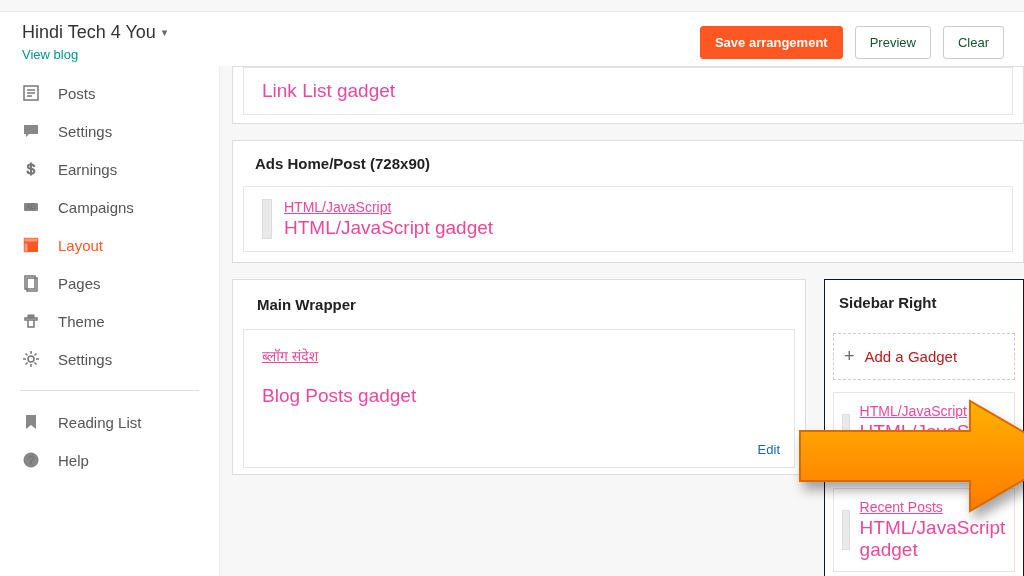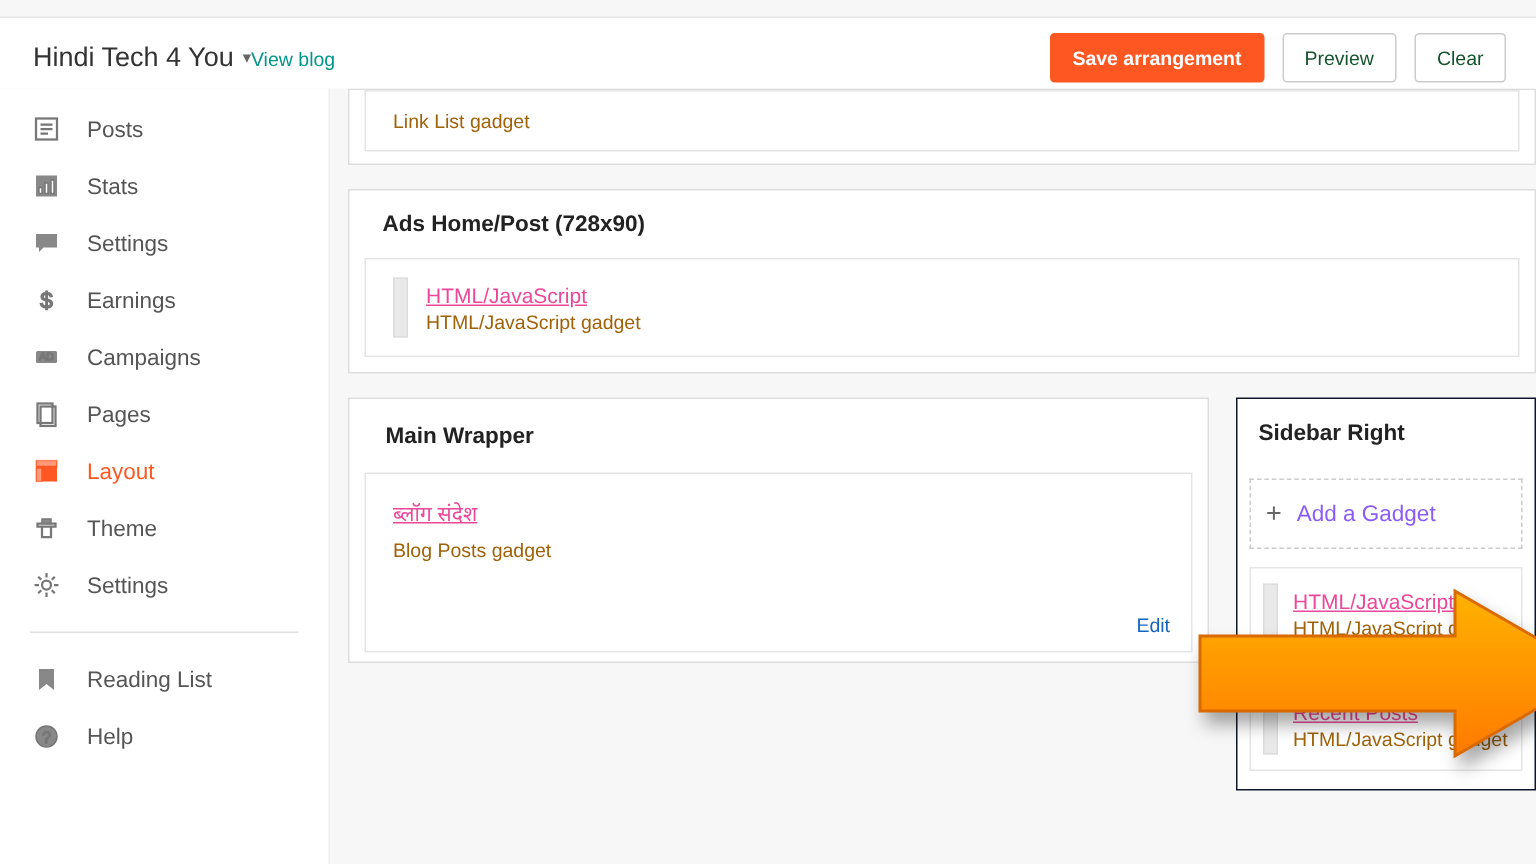--- a/index.html
+++ b/index.html
@@ -1,21 +1,21 @@
 <!DOCTYPE html>
 <html><head>
 <meta charset="utf-8">
 <style>
   * { box-sizing: border-box; margin: 0; padding: 0; font-family: Arial, Helvetica, sans-serif; }
   body { background: #f2f2f2; width: 1024px; height: 576px; overflow: hidden; }
 
   .topstrip { height: 12px; background: #f7f7f7; border-bottom: 1px solid #e5e5e5; }
 
   .header { display:flex; align-items:center; justify-content:space-between; background:#fff; padding:10px 20px 4px 22px; }
-  .blog-title-wrap { display:flex; }
+  .blog-title-wrap { display:flex; flex-direction:column; }
   .blog-title { font-size:18px; color:#333; display:flex; align-items:center; gap:6px; }
   .blog-title .caret { font-size:11px; color:#666; }
   .view-blog { color:#009688; font-size:13px; margin-top:4px; text-decoration:none; }
 
   .header-actions { display:flex; gap:12px; }
   .btn { font-size:13px; padding:8px 14px; border-radius:3px; cursor:pointer; border:1px solid #ccc; background:#fff; color:#14532d; }
   .btn.primary { background:#ff5722; border-color:#ff5722; color:#fff; font-weight:bold; }
 
   .mainrow { display:flex; background:#fff; height:calc(576px - 12px - 46px); }
   .sidebar { width:220px; padding-top:8px; border-right:1px solid #eee; }
@@ -26,35 +26,35 @@
 
   .content { flex:1; background:#f7f7f7; padding:0 0 0 0; overflow:hidden; }
 
   .section-card { background:#fff; border:1px solid #ddd; margin:10px 0 16px 0; }
   .section-header { padding:14px 22px; font-weight:bold; font-size:15px; color:#222; }
   .gadget-row { display:flex; align-items:center; gap:12px; padding:12px 18px; border:1px solid #e5e5e5; background:#fff; margin:0 10px 10px 10px; }
   .gadget-row.topcut { margin:0 10px 8px 10px; }
   .drag-handle { width:10px; height:40px; background:#e9e9e9; border:1px solid #ddd; }
   .gadget-texts { display:flex; flex-direction:column; gap:2px; }
   .gadget-title { font-size:14px; color:#ec4899;text-decoration:underline; }
-  .gadget-sub { font-size:13px; color:#a16207; }
+  .gadget-sub { font-size:19px; color:#ec4899; }
 
   .layout-cols { display:flex; gap:18px; padding-right:0; }
   .col-main { flex:1; min-width:0; }
   .col-side { width:200px; }
 
   .main-card { background:#fff; border:1px solid #ddd; }
   .main-card .section-header { padding:16px 24px; }
   .main-gadget { border:1px solid #e5e5e5; margin:0 10px 6px 10px; padding:16px 18px 60px 18px; position:relative; }
   .gadget-edit { position:absolute; right:14px; bottom:10px; color:#1565c0; font-size:13px; }
 
   .side-card { background:#fff; border:1px solid #0f172a; }
   .add-gadget-row { border:1px dashed #ccc; margin:8px 8px 12px 8px; padding:12px 10px; display:flex; align-items:center; gap:10px; cursor:pointer; }
   .add-gadget-row .plus { font-size:18px; color:#666; }
-  .add-gadget-row .label { color:#8b5cf6; font-size:15px; }
+  .add-gadget-row .label { color:#b91c1c; font-size:15px; }
   .side-gadget { display:flex; gap:10px; align-items:center; border:1px solid #e5e5e5; margin:0 8px 12px 8px; padding:10px 8px; }
 
   
   .arrow-overlay { position:absolute; left:560px; top:320px; pointer-events:none; filter: drop-shadow(4px 8px 6px rgba(0,0,0,0.35)); }
 
   .content-inner { position:relative; padding-left:12px; }
 
   svg.navsvg { stroke:#777; fill:#777; }
   .active svg.navsvg { stroke:#ff5722; fill:#ff5722; }
 </style>
@@ -87,31 +87,20 @@
             <line x1="5" y1="6" x2="13" y2="6" stroke-width="1.5"></line>
             <line x1="5" y1="9" x2="13" y2="9" stroke-width="1.5"></line>
             <line x1="5" y1="12" x2="10" y2="12" stroke-width="1.5"></line>
           </svg>
         </span>
       <span>Posts</span>
     </div>
     <div class="nav-item">
       <span class="nav-icon">
           <svg class="navsvg" width="18" height="18" viewBox="0 0 18 18">
-            <rect x="2" y="2" width="14" height="14" fill="#888" stroke="none"></rect>
-            <rect x="4" y="10" width="2" height="4" fill="#fff"></rect>
-            <rect x="8" y="7" width="2" height="7" fill="#fff"></rect>
-            <rect x="12" y="5" width="2" height="9" fill="#fff"></rect>
-          </svg>
-        </span>
-      <span>Stats</span>
-    </div>
-    <div class="nav-item">
-      <span class="nav-icon">
-          <svg class="navsvg" width="18" height="18" viewBox="0 0 18 18">
             <path d="M2 3h14v9H7l-3 3v-3H2z" fill="#888" stroke="none"></path>
           </svg>
         </span>
       <span>Settings</span>
     </div>
     <div class="nav-item">
       <span class="nav-icon">
           <svg class="navsvg" width="18" height="18" viewBox="0 0 18 18">
             <text x="9" y="14" text-anchor="middle" font-size="15" fill="#777">$</text>
           </svg>
@@ -119,39 +108,39 @@
       <span>Earnings</span>
     </div>
     <div class="nav-item">
       <span class="nav-icon">
           <svg class="navsvg" width="18" height="18" viewBox="0 0 18 18">
             <rect x="2" y="5" width="14" height="8" fill="#888" stroke="none" rx="1"></rect>
             <text x="9" y="11" text-anchor="middle" font-size="7" fill="#fff">AD</text>
           </svg>
         </span>
       <span>Campaigns</span>
-    </div>
-    <div class="nav-item">
-      <span class="nav-icon">
-          <svg class="navsvg" width="18" height="18" viewBox="0 0 18 18">
-            <rect x="3" y="2" width="10" height="13" fill="none" stroke-width="1.5"></rect>
-            <rect x="5" y="4" width="10" height="13" fill="none" stroke-width="1.5"></rect>
-          </svg>
-        </span>
-      <span>Pages</span>
     </div>
     <div class="nav-item active">
       <span class="nav-icon">
           <svg class="navsvg" width="18" height="18" viewBox="0 0 18 18">
             <rect x="2" y="2" width="14" height="14" fill="#ff5722" stroke="none"></rect>
             <rect x="2" y="2" width="14" height="4" fill="#fff" opacity="0.4"></rect>
             <rect x="2" y="7" width="4" height="9" fill="#fff" opacity="0.4"></rect>
           </svg>
         </span>
       <span>Layout</span>
+    </div>
+    <div class="nav-item">
+      <span class="nav-icon">
+          <svg class="navsvg" width="18" height="18" viewBox="0 0 18 18">
+            <rect x="3" y="2" width="10" height="13" fill="none" stroke-width="1.5"></rect>
+            <rect x="5" y="4" width="10" height="13" fill="none" stroke-width="1.5"></rect>
+          </svg>
+        </span>
+      <span>Pages</span>
     </div>
     <div class="nav-item">
       <span class="nav-icon">
           <svg class="navsvg" width="18" height="18" viewBox="0 0 18 18">
             <path d="M3 6h12v2H3z M6 8v7h6V8" fill="none" stroke-width="1.5"></path>
             <rect x="6" y="3" width="6" height="3" fill="#888"></rect>
           </svg>
         </span>
       <span>Theme</span>
     </div>
@@ -205,21 +194,21 @@
           </div>
         </div>
       </div>
 
       <div class="layout-cols">
         <div class="col-main">
           <div class="main-card">
             <div class="section-header">Main Wrapper</div>
             <div class="main-gadget">
               <div class="gadget-title">ब्लॉग संदेश</div>
-              <div class="gadget-sub" style="margin-top:8px;">Blog Posts gadget</div>
+              <div class="gadget-sub" style="margin-top:20px;">Blog Posts gadget</div>
               <a class="gadget-edit">Edit</a>
             </div>
           </div>
         </div>
 
         <div class="col-side">
           <div class="side-card">
             <div class="section-header" style="padding:14px 14px;">Sidebar Right</div>
             <div class="add-gadget-row">
               <span class="plus">+</span>

